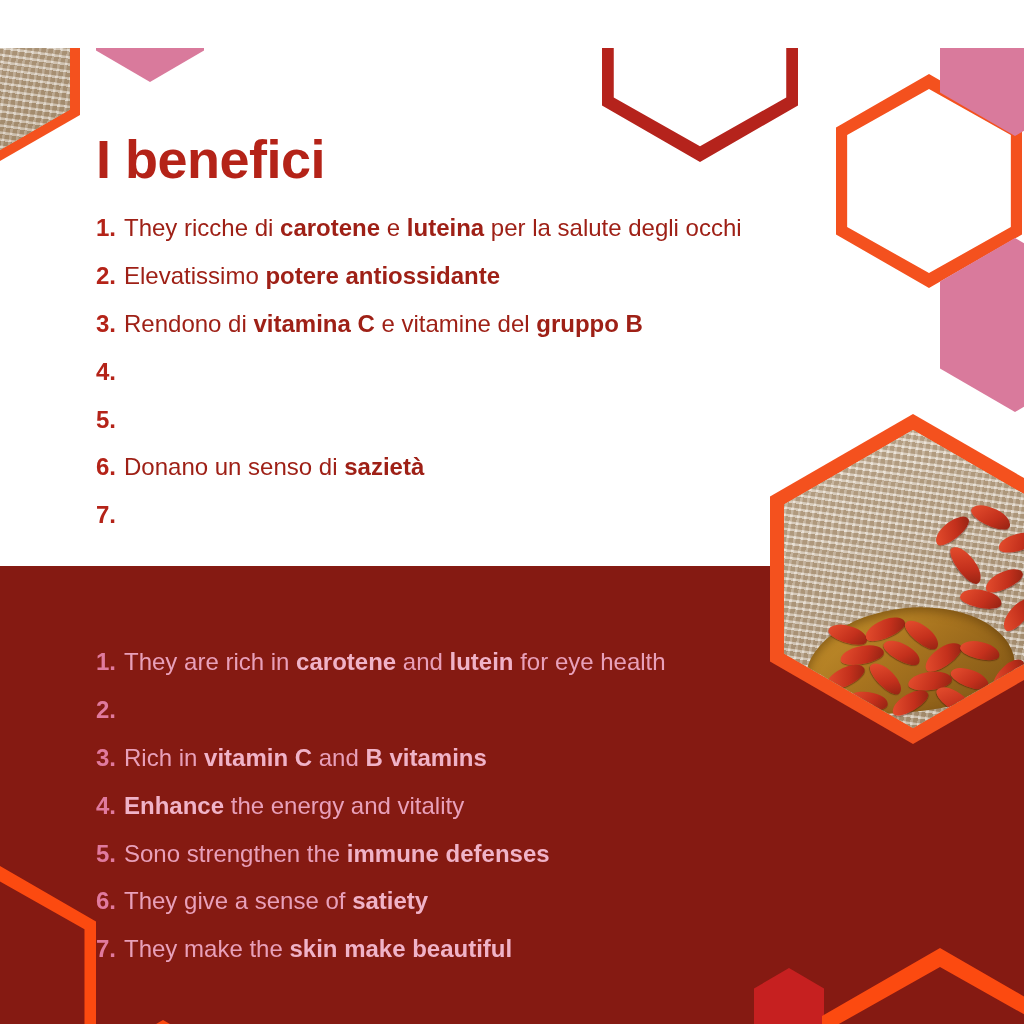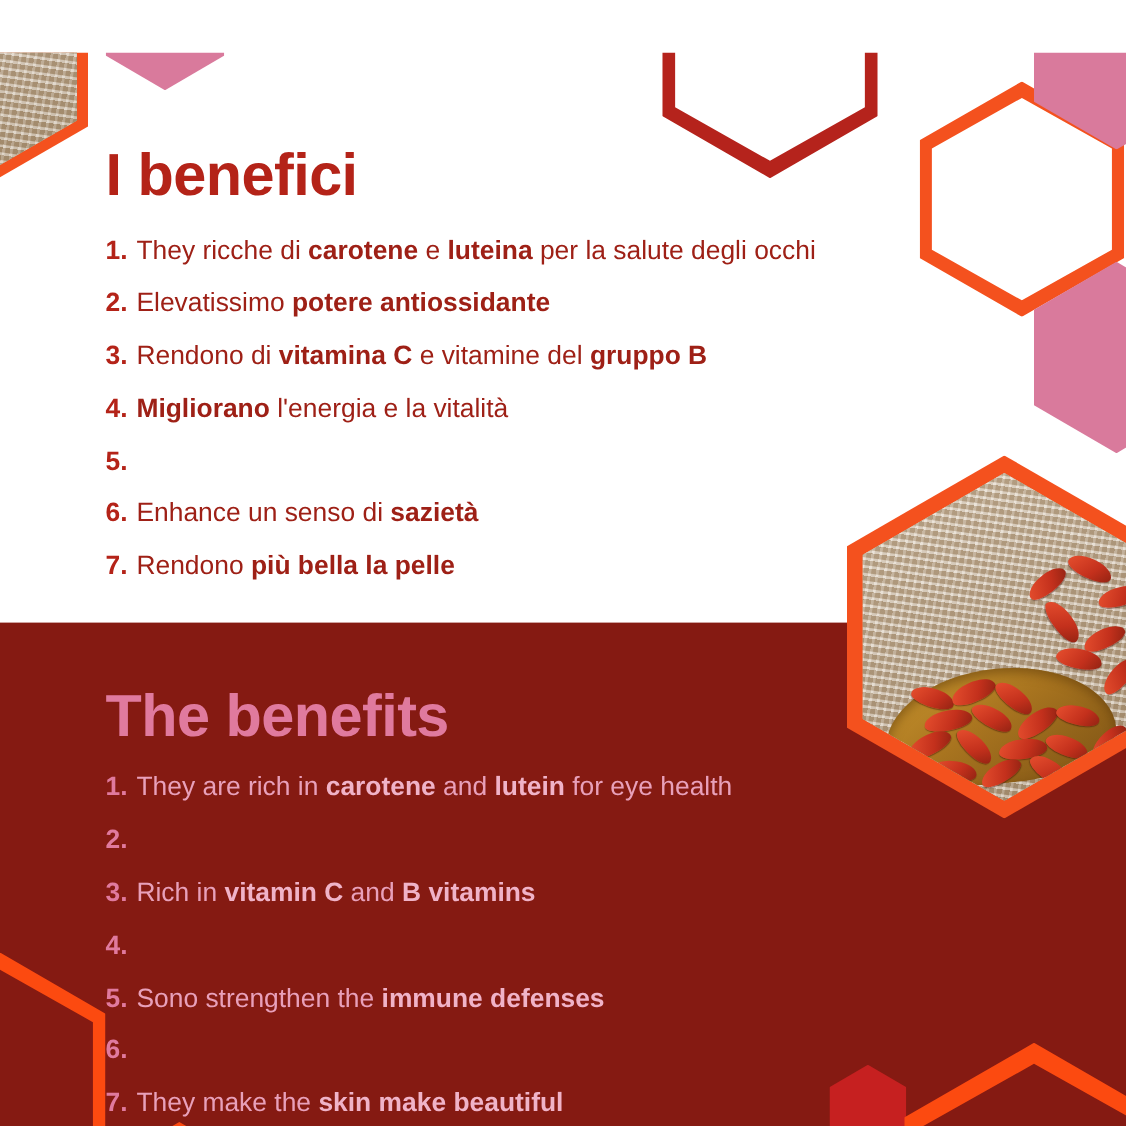--- a/index.html
+++ b/index.html
@@ -214,59 +214,58 @@
         <li>
           <span class="num">2.</span>
           <span><span>Elevatissimo </span><b>potere antiossidante</b></span>
         </li>
         <li>
           <span class="num">3.</span>
           <span><span>Rendono di </span><b>vitamina C</b><span> e vitamine del </span><b>gruppo B</b></span>
         </li>
         <li>
           <span class="num">4.</span>
-          <span><b>Migliorano</b><span> l'energia e la vitalità</span></span>
         </li>
         <li>
           <span class="num">5.</span>
         </li>
         <li>
           <span class="num">6.</span>
-          <span><span>Enhance un senso di </span><b>sazietà</b></span>
+          <span><span>Donano un senso di </span><b>sazietà</b></span>
         </li>
         <li>
           <span class="num">7.</span>
-          <span><span>Rendono </span><b>più bella la pelle</b></span>
         </li>
       </ol>
   </div>
 
   <div class="block" style="left:96px; top:576px; width:780px;">
-    <h1 class="title-en">The benefits</h1>
     <ol class="benefit-list en-list" style="margin-top:25px;">
         <li>
           <span class="num">1.</span>
           <span><span>They are rich in </span><b>carotene</b><span> and </span><b>lutein</b><span> for eye health</span></span>
         </li>
         <li>
           <span class="num">2.</span>
         </li>
         <li>
           <span class="num">3.</span>
           <span><span>Rich in </span><b>vitamin C</b><span> and </span><b>B vitamins</b></span>
         </li>
         <li>
           <span class="num">4.</span>
+          <span><b>Enhance</b><span> the energy and vitality</span></span>
         </li>
         <li>
           <span class="num">5.</span>
           <span><span>Sono strengthen the </span><b>immune defenses</b></span>
         </li>
         <li>
           <span class="num">6.</span>
+          <span><span>They give a sense of </span><b>satiety</b></span>
         </li>
         <li>
           <span class="num">7.</span>
           <span><span>They make the </span><b>skin make beautiful</b></span>
         </li>
       </ol>
   </div>
 
 </div>
 

